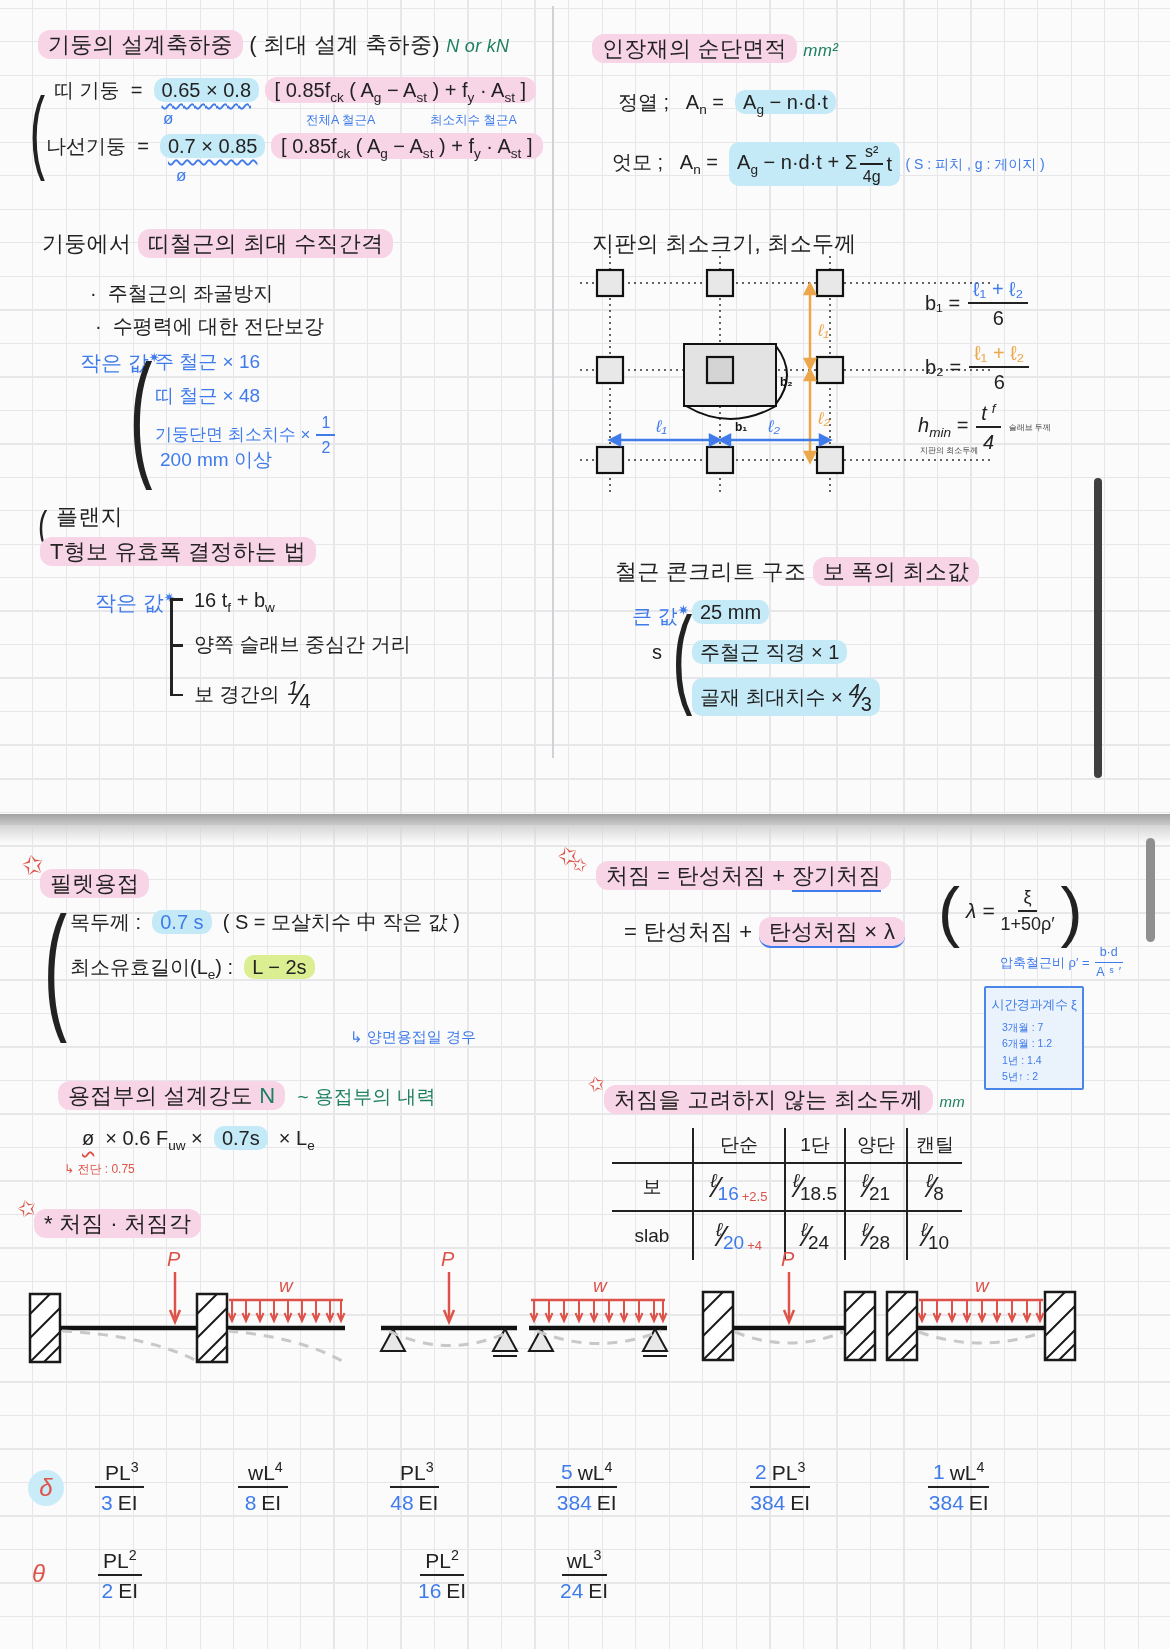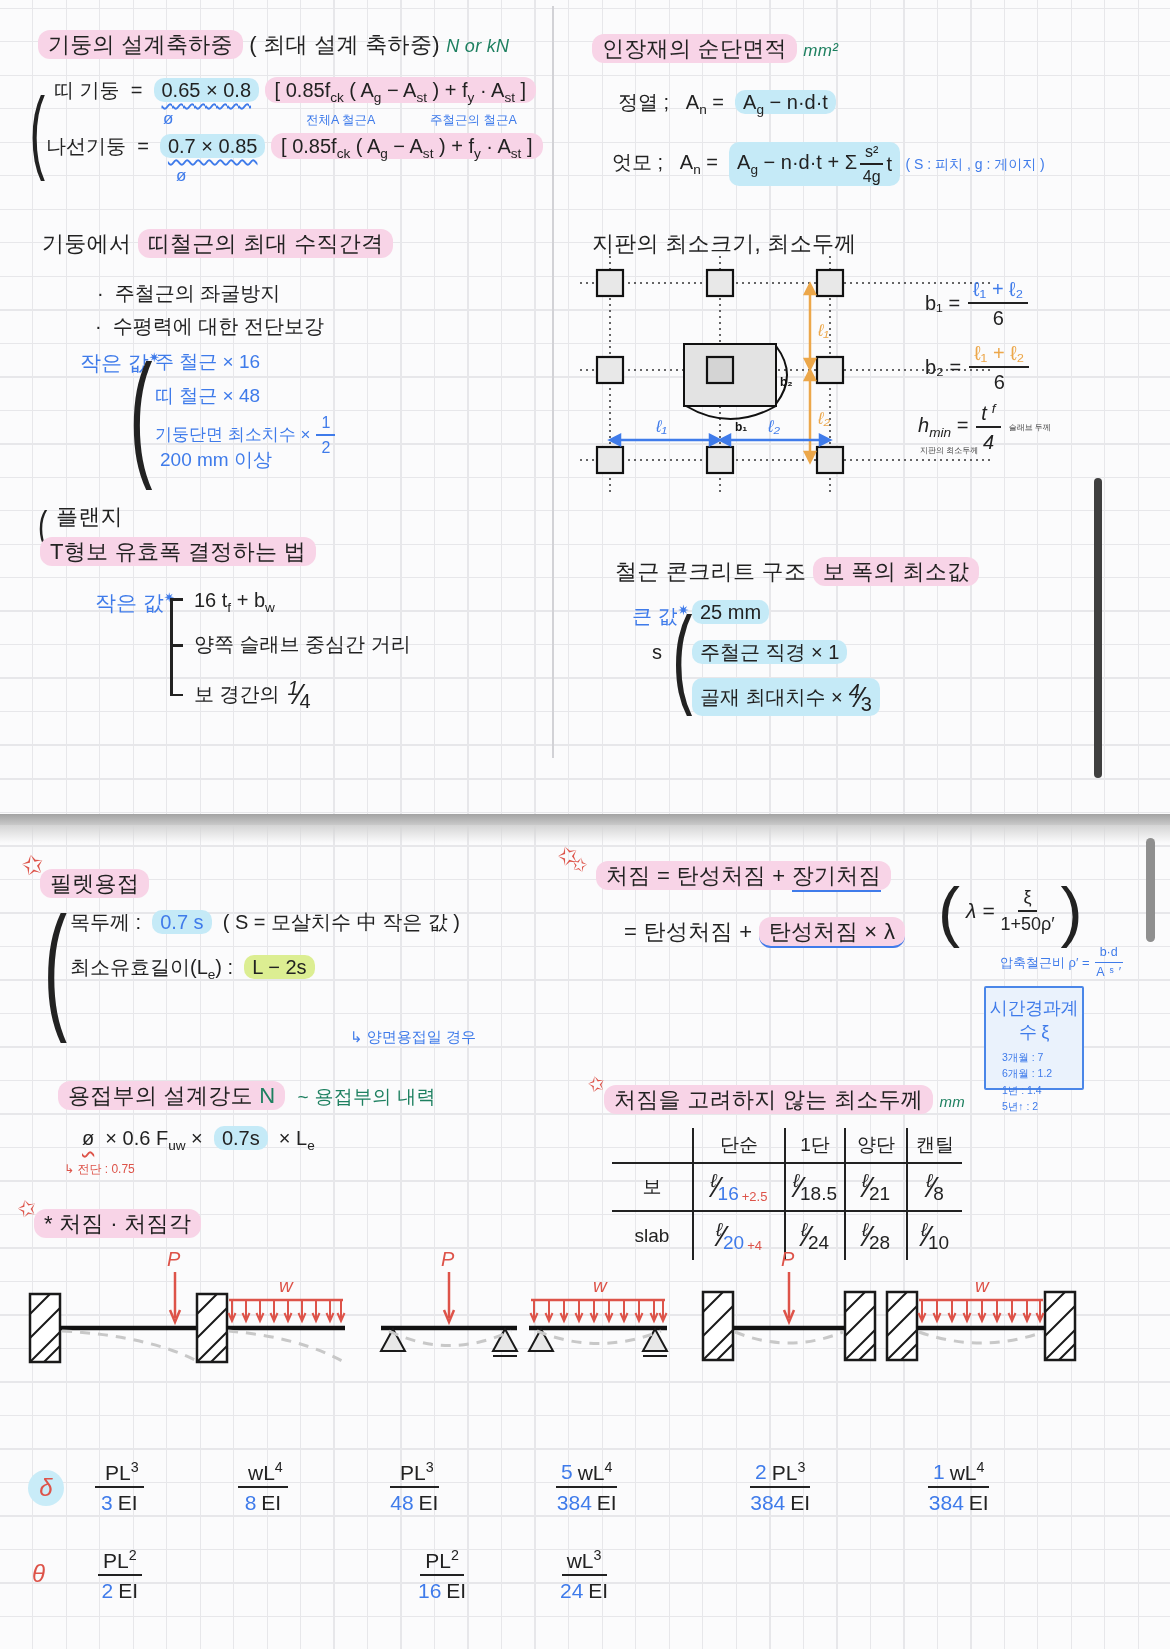--- a/index.html
+++ b/index.html
@@ -30,21 +30,21 @@
   .paren{position:absolute;font-weight:200;color:#222;line-height:1;}
   .star{position:absolute;color:#dd5349;}
   .delta-badge{position:absolute;width:36px;height:36px;border-radius:50%;background:#c9ecf8;display:flex;align-items:center;justify-content:center;color:#dd5349;font-size:24px;font-style:italic;}
   .theta-badge{position:absolute;color:#dd5349;font-size:24px;font-style:italic;}
   .mt-table{position:absolute;display:grid;grid-template-columns:80px 92px 60px 62px 56px;grid-template-rows:36px 48px 48px;font-size:19px;}
   .mt-table .c{display:flex;align-items:center;justify-content:center;}
   .mt-table .vl{border-left:2px solid #222;}
   .mt-table .hb{border-bottom:2px solid #222;}
   .plus{color:#dd5349;font-size:13px;margin-left:3px;transform:translateY(9px);}
   .xibox{position:absolute;width:96px;height:100px;border:2.5px solid #4a86e8;background:#eaf2fc;border-radius:2px;color:#3f7bea;}
-  .xibox .bt{font-size:18px;text-align:center;margin-top:8px;letter-spacing:-.3px;}
+  .xibox .bt{font-size:13px;text-align:center;margin-top:8px;letter-spacing:-.3px;}
   .xibox .br{font-size:10.5px;line-height:1.55;padding-left:16px;margin-top:5px;}
   .scroll{position:absolute;border-radius:5px;}
   sub{font-size:.68em;} sup{font-size:.68em;}
   .bracket{position:absolute;}
   .bracket div{position:absolute;background:#222;}
 </style>
 </head>
 <body>
 
 <div class="page">
@@ -58,21 +58,21 @@
   </div>
   <div class="paren" style="left:22px;top:84px;font-size:92px;transform:scaleX(.5)">(</div>
   <div class="t bd" style="left:54px;top:78px">
     <span>띠 기둥</span>&nbsp;
     <span>=</span>&nbsp;
     <span class="pill-b wavyb">0.65 × 0.8</span>
     <span class="pill-p">[ 0.85f<sub>ck</sub> ( A<sub>g</sub> − A<sub>st</sub> ) + f<sub>y</sub> · A<sub>st</sub> ]</span>
   </div>
   <div class="t blue" style="left:163px;top:108px;font-size:17px">ø</div>
   <div class="t blue" style="left:306px;top:113px;font-size:12.5px">전체A  철근A</div>
-  <div class="t blue" style="left:430px;top:113px;font-size:12.5px">주철근의  철근A</div>
+  <div class="t blue" style="left:430px;top:113px;font-size:12.5px">최소치수  철근A</div>
   <div class="t bd" style="left:46px;top:134px">
     <span>나선기둥</span>&nbsp;
     <span>=</span>&nbsp;
     <span class="pill-b wavyb">0.7 × 0.85</span>
     <span class="pill-p">[ 0.85f<sub>ck</sub> ( A<sub>g</sub> − A<sub>st</sub> ) + f<sub>y</sub> · A<sub>st</sub> ]</span>
   </div>
   <div class="t blue" style="left:176px;top:165px;font-size:17px">ø</div>
 
   <div class="t hd" style="left:592px;top:35px">
     <span class="pill-p">인장재의 순단면적</span>
@@ -94,21 +94,21 @@
       </span>
       <span>t</span>
     </span>
     <span class="blue" style="font-size:14px">( S : 피치 ,  g : 게이지 )</span>
   </div>
 
   <div class="t hd" style="left:42px;top:230px">
     <span>기둥에서</span>
     <span class="pill-p">띠철근의 최대 수직간격</span>
   </div>
-  <div class="t bd" style="left:97px;top:281px">
+  <div class="t bd" style="left:90px;top:281px">
     <span>·</span>&nbsp;&nbsp;<span>주철근의 좌굴방지</span>
   </div>
   <div class="t bd" style="left:95px;top:314px">
     <span>·</span>&nbsp;&nbsp;<span>수평력에 대한 전단보강</span>
   </div>
   <div class="t blue" style="left:80px;top:350px;font-size:21px">
     <span>작은 값</span><span style="font-size:13px;vertical-align:super">✷</span>
   </div>
   <div class="paren blue" style="left:118px;top:344px;font-size:138px;transform:scaleX(.5)">(</div>
   <div class="t blue" style="left:155px;top:350px;font-size:19px">주 철근 × 16</div>

